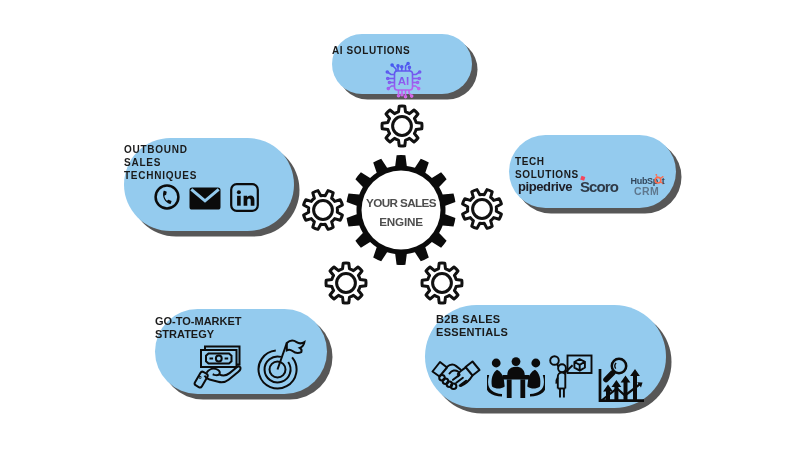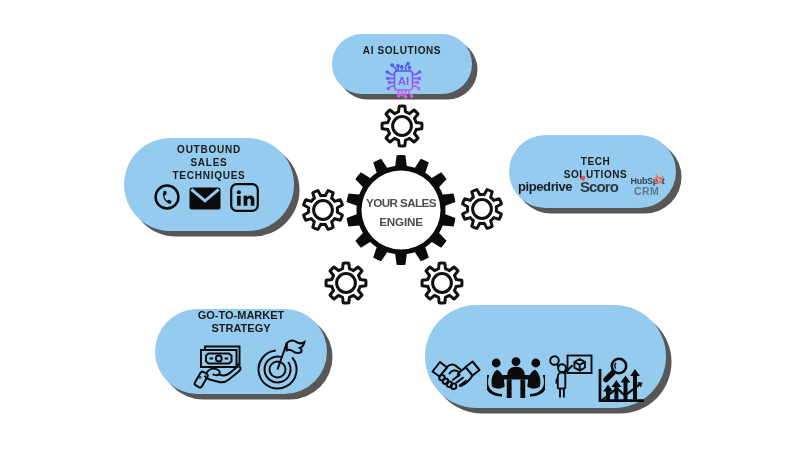--- a/index.html
+++ b/index.html
@@ -1,18 +1,18 @@
 <!DOCTYPE html>
 <html><head>
 <meta charset="utf-8">
 <style>
 * { margin:0; padding:0; box-sizing:border-box; }
 html,body { width:800px; height:450px; }
 body { background:#ffffff; font-family:"Liberation Sans",sans-serif; overflow:hidden; position:relative; }
-.pill { position:absolute; background:#94cbee; border-radius:999px; box-shadow:5.5px 5.5px 0 #575757; text-align:center; }
+.pill { position:absolute; background:#94cbee; border-radius:999px; box-shadow:5.5px 5.5px 0 #575757; text-align:left; }
 .pill h3 { font-weight:bold; color:#1a1a1a; letter-spacing:0.75px; font-size:10px; line-height:13.2px; }
 svg { display:block; }
 </style>
 </head>
 <body>
 
 <svg width="800" height="450" viewBox="0 0 800 450" style="position:absolute;left:0;top:0" fill="none">
   <g transform="translate(401,210)">
     <path d="M-5.8 -44.1 L-4.4 -54.8 A55.0 55.0 0 0 1 4.4 -54.8 L5.8 -44.1 A44.5 44.5 0 0 1 13.9 -42.3 L19.8 -51.3 A55.0 55.0 0 0 1 27.8 -47.5 L24.3 -37.2 A44.5 44.5 0 0 1 30.9 -32.0 L40.1 -37.7 A55.0 55.0 0 0 1 45.6 -30.7 L38.1 -23.0 A44.5 44.5 0 0 1 41.7 -15.4 L52.5 -16.5 A55.0 55.0 0 0 1 54.4 -7.9 L44.3 -4.2 A44.5 44.5 0 0 1 44.3 4.2 L54.4 7.9 A55.0 55.0 0 0 1 52.5 16.5 L41.7 15.4 A44.5 44.5 0 0 1 38.1 23.0 L45.6 30.7 A55.0 55.0 0 0 1 40.1 37.7 L30.9 32.0 A44.5 44.5 0 0 1 24.3 37.2 L27.8 47.5 A55.0 55.0 0 0 1 19.8 51.3 L13.9 42.3 A44.5 44.5 0 0 1 5.8 44.1 L4.4 54.8 A55.0 55.0 0 0 1 -4.4 54.8 L-5.8 44.1 A44.5 44.5 0 0 1 -13.9 42.3 L-19.8 51.3 A55.0 55.0 0 0 1 -27.8 47.5 L-24.3 37.2 A44.5 44.5 0 0 1 -30.9 32.0 L-40.1 37.7 A55.0 55.0 0 0 1 -45.6 30.7 L-38.1 23.0 A44.5 44.5 0 0 1 -41.7 15.4 L-52.5 16.5 A55.0 55.0 0 0 1 -54.4 7.9 L-44.3 4.2 A44.5 44.5 0 0 1 -44.3 -4.2 L-54.4 -7.9 A55.0 55.0 0 0 1 -52.5 -16.5 L-41.7 -15.4 A44.5 44.5 0 0 1 -38.1 -23.0 L-45.6 -30.7 A55.0 55.0 0 0 1 -40.1 -37.7 L-30.9 -32.0 A44.5 44.5 0 0 1 -24.3 -37.2 L-27.8 -47.5 A55.0 55.0 0 0 1 -19.8 -51.3 L-13.9 -42.3 A44.5 44.5 0 0 1 -5.8 -44.1 Z" fill="#0b0b0b"></path>
     <circle cx="0" cy="0" r="39.5" fill="#ffffff"></circle>
@@ -129,21 +129,21 @@
       <circle cx="147.3" cy="3.8" r="0.9" fill="#ff6a4a"></circle>
       <circle cx="153.7" cy="5.8" r="0.9" fill="#ff6a4a"></circle>
       <circle cx="153.9" cy="12.4" r="0.9" fill="#ff6a4a"></circle>
     </g>
     <text x="152.7" y="12.6" font-size="9" font-weight="bold" fill="#33475b" font-family="Liberation Sans,sans-serif">t</text>
     <text x="137.6" y="23.6" font-size="10.5" font-weight="bold" fill="#5f788e" text-anchor="middle" letter-spacing="0.5" font-family="Liberation Sans,sans-serif">CRM</text>
   </svg>
 </div>
 
 <div class="pill" style="left:155px; top:309px; width:172px; height:85px;">
-  <h3 style="margin-top:0; font-size:11px; letter-spacing:0px;">GO-TO-MARKET<br>STRATEGY</h3>
+  <h3 style="margin-top:6px; font-size:11px; letter-spacing:0px;">GO-TO-MARKET<br>STRATEGY</h3>
   <svg width="52" height="48" viewBox="0 0 52 48" style="position:absolute; left:38px; top:34px;">
     <g stroke="#0b0b0b" stroke-width="2" fill="none">
       <rect x="12" y="3.5" width="34.5" height="18" fill="#94cbee"></rect>
       <rect x="8" y="7" width="35.5" height="17" fill="#94cbee"></rect>
       <path d="M15.5 10.5 h20.5 l2.5 2.2 v5.6 l-2.5 2.2 h-20.5 l-2.5-2.2 v-5.6 z"></path>
       <circle cx="25.8" cy="15.5" r="2.9"></circle>
       <path d="M16.5 15.5 h3.6 M31.6 15.5 h3.6"></path>
       <path d="M13.5 29.8 c2-3.1 5.8-4.9 9.2-3.9 3.1 0.9 4.7 2.9 3.9 4.7 -0.7 1.5-3.1 2-5.3 1.3 l-1.6-0.6"></path>
       <path d="M26.3 31.4 c3.2 1.6 7.3 1.1 10.3-1.3 l7.5-6.1 c1.7-1.4 3.8-0.2 3.4 1.7 -0.2 1.1-1.1 2.2-2.4 3.3 l-9.5 7.7 c-2.9 2.3-6.8 3.1-10.4 2.1 l-8.7-2.3 c-2.3-0.6-4-1.9-5-3.9"></path>
       <rect x="4.2" y="28.8" width="8" height="15.5" rx="2.4" transform="rotate(30 8.2 36.5)"></rect>
@@ -155,20 +155,21 @@
       <path d="M35.1 20.3 A19 19 0 1 1 18.8 13.6"></path>
       <path d="M31.2 25 A13 13 0 1 1 23.9 19.9"></path>
       <circle cx="20.5" cy="32.5" r="8"></circle>
       <path d="M20.5 32.5 L29.8 6"></path>
       <path d="M29.8 6 c3.5-3.2 7.2-2.7 9.8-0.9 2.6 1.8 5.2 1.6 7.8 0 -0.4 2.6-2 4.7-4.6 5.8 1.6 1 2.1 2.6 1.5 4.2 -3.1 1.5-6.2 1-8.8-1.1 -2-1.6-4.1-1.6-5.7-0.7 z"></path>
     </g>
   </svg>
 </div>
 
 <div class="pill" style="left:425px; top:305px; width:241px; height:103px;">
+  <h3 style="margin-top:8px; font-size:11px; line-height:13px; letter-spacing:0.3px; padding-left:11px;">B2B SALES<br>ESSENTIALS</h3>
 
   <svg width="50" height="33" viewBox="0 0 50 33" style="position:absolute; left:6px; top:53px;">
     <g stroke="#0b0b0b" stroke-width="2" fill="none" stroke-linejoin="round" stroke-linecap="round">
       <path d="M1.5 13.5 L9 4 L16 9.5 L8.5 18.5 Z"></path>
       <path d="M48.5 12 L41.5 3.5 L34.5 9 L41.5 17.5 Z"></path>
       <path d="M15.8 9 c3-2.6 6.8-3 9.4-0.9 l4.3 3.4"></path>
       <path d="M34.8 9.3 c-3.6 2.3-6.4 4.6-8 6.7"></path>
       <path d="M18.5 15.5 c2.2-3.2 6-3.9 8.5-2 1.5 1.2 1.6 3.2 0.2 4.6"></path>
       <path d="M41.3 17.8 c-2.6 4.4-6.8 8.3-11.6 10.2"></path>
       <circle cx="11" cy="19.8" r="2.8"></circle>

